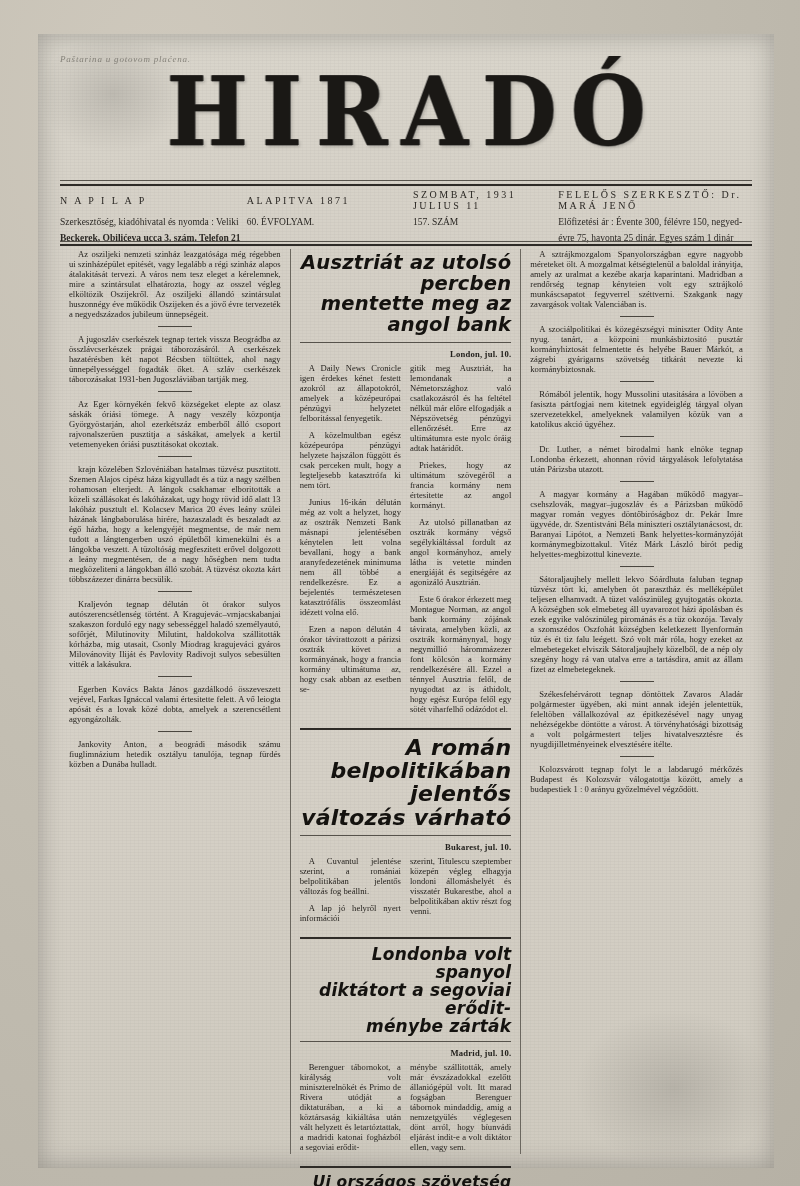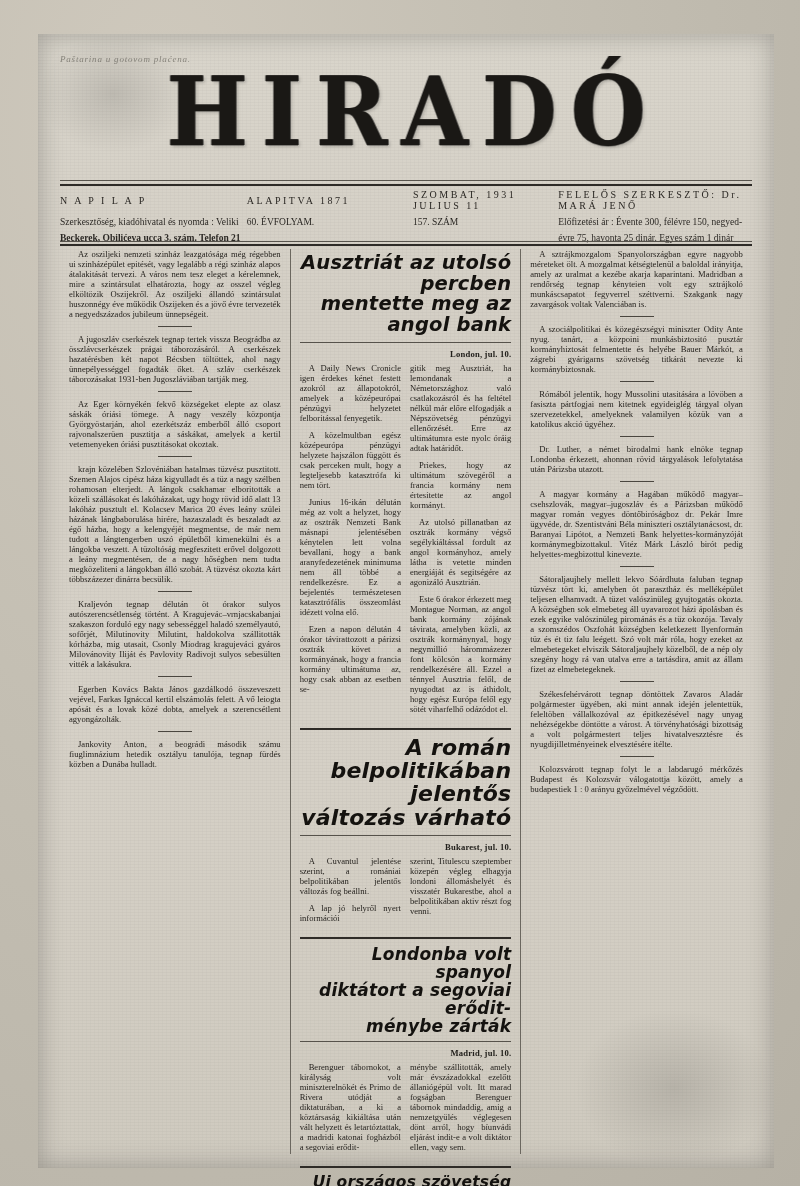--- a/index.html
+++ b/index.html
@@ -187,21 +187,21 @@
         <p class="body ind">Az osziljeki nemzeti szinház leazgatósága még régebben ui szinházépület epitését, vagy legalább a régi szinház alapos átalakitását tervezi. A város nem tesz eleget a kérelemnek, mire a szintársulat elhatározta, hogy az osszel végleg elköltözik Oszijekről. Az osziljeki állandó szintársulat huszonnégy éve működik Oszijeken és a jövő évre tervezeték a negyedszázados jubileum ünnepségeit.</p>
         <div class="hr-short"></div>
         <p class="body ind">A jugoszláv cserkészek tegnap tertek vissza Beográdba az összlávcserkészek prágai táborozásáról. A cserkészek hazatérésben két napot Bécsben töltöttek, ahol nagy ünnepélyességgel fogadták őket. A szláv cserkészek táborozásakat 1931-ben Jugoszláviában tartják meg.</p>
         <div class="hr-short"></div>
         <p class="body ind">Az Eger környékén fekvő községeket elepte az olasz sáskák óriási tömege. A nagy veszély központja Györgyöstarján, ahol ezerkétszáz emberből álló csoport rajvonalszerüen pusztitja a sáskákat, amelyek a kertil vetemenyeken óriási pusztitásokat okoztak.</p>
         <div class="hr-short"></div>
         <p class="body ind">krajn közelében   Szlovéniában hatalmas tüzvész pusztitott. Szemen Alajos cipész háza kigyulladt és a tüz a nagy szélben rohamosan elterjedt. A lángok csakhamar elboritották a közeli szállásokat és lakóházakat, ugy hogy rövid idő alatt 13 lakóház pusztult el. Kolacsev Marica 20 éves leány szülei házának lángbaborulása hirére, hazaszaladt és beszaladt az égő házba, hogy a kelengyéjét megmentse, de már nem tudott a lángtengerben uszó épületből kimenekülni és a lángokba veszett. A tüzoltóság megfeszitett erővel dolgozott a leány megmentésen, de a nagy hőségben nem tudta megközeliteni a lángokban álló szobát. A tüzvész okozta kárt többszázezer dinárra becsülik.</p>
         <div class="hr-short"></div>
         <p class="body ind">Kraljevón tegnap délután öt órakor sulyos autószerencsétlenség történt. A Kragujevác–vrnjacskabanjai szakaszon forduló egy nagy sebességgel haladó személyautó, sofőrjét, Milutinovity Milutint, haldokolva szállitották kórházba, mig utasait, Csonly Miodrag kragujeváci gyáros Milovánovity Iliját és Pavlovity Radivojt sulyos sebesülten vitték a lakásukra.</p>
         <div class="hr-short"></div>
-        <p class="body ind">Egerben Kovács Bakta János gazdálkodó összeveszett vejével, Farkas Ignáccal kertil elszámolás felett. A vő leiogta apósát és a lovak közé dobta, amelyek a szerencsétlent agyongázolták.</p>
+        <p class="body ind">Egerben Kovács Bakta János gazdálkodó összeveszett vejével, Farkas Ignáccal valami értesitette felett. A vő leiogta apósát és a lovak közé dobta, amelyek a szerencsétlent agyongázolták.</p>
         <div class="hr-short"></div>
         <p class="body ind">Jankovity Anton, a beográdi második számu fiuglimnázium hetedik osztályu tanulója, tegnap fürdés közben a Dunába hulladt.</p>
       </div>
 
       <div class="col c-mid">
 
         <div class="headline">
           <div class="hl big">Ausztriát az utolsó percben</div>
           <div class="hl big">mentette meg az angol bank</div>
         </div>

